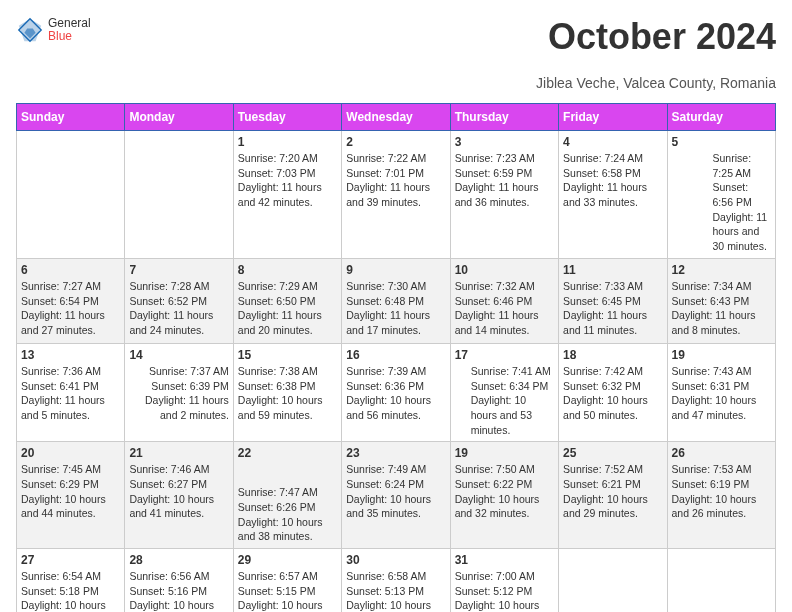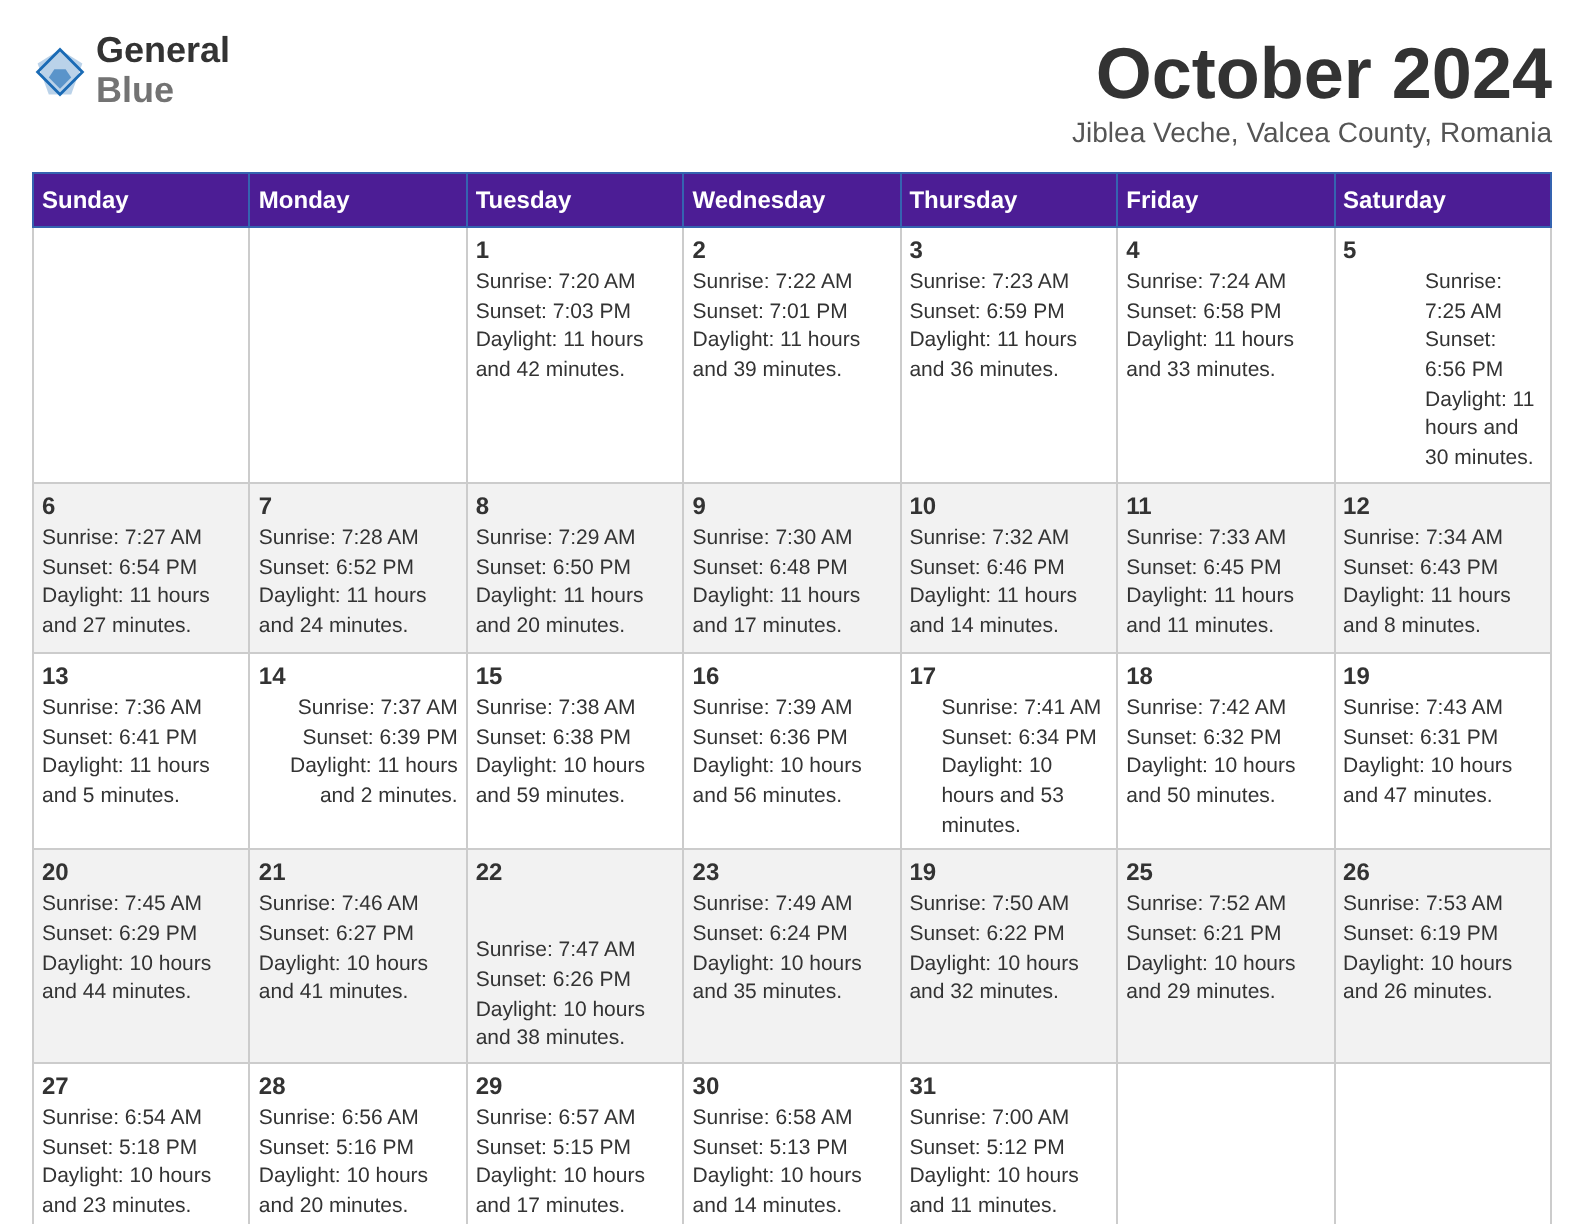--- a/index.html
+++ b/index.html
@@ -15,49 +15,50 @@
       justify-content: space-between;
       align-items: flex-start;
       margin-bottom: 12px;
     }
     .logo {
       display: flex;
       align-items: center;
       gap: 4px;
     }
     .logo-text {
-      font-size: 18px;
-      font-weight: bold;
+      font-size: 12px;
+      font-weight: normal;
       line-height: 1.1;
     }
     .logo-text .general { color: #333; }
-    .logo-text .blue { color: #737373; }
+    .logo-text .blue { color: #ef4444; }
     .logo-icon {
       width: 28px;
       height: 28px;
     }
     .title-block {
       text-align: right;
     }
     .month-title {
       font-size: 36px;
       font-weight: bold;
       color: #333;
     }
     .location {
       font-size: 14px;
       color: #555;
+      margin-top: 17px;
     }
     table {
       width: 100%;
       border-collapse: collapse;
       font-size: 11px;
     }
     th {
-      background-color: #4c1d95;
+      background-color: #d946ef;
       color: #fff;
       padding: 6px 4px;
       text-align: left;
       font-size: 12px;
       font-weight: bold;
       border: 1px solid #3563b0;
     }
     td {
       border: 1px solid #ccc;
       vertical-align: top;

